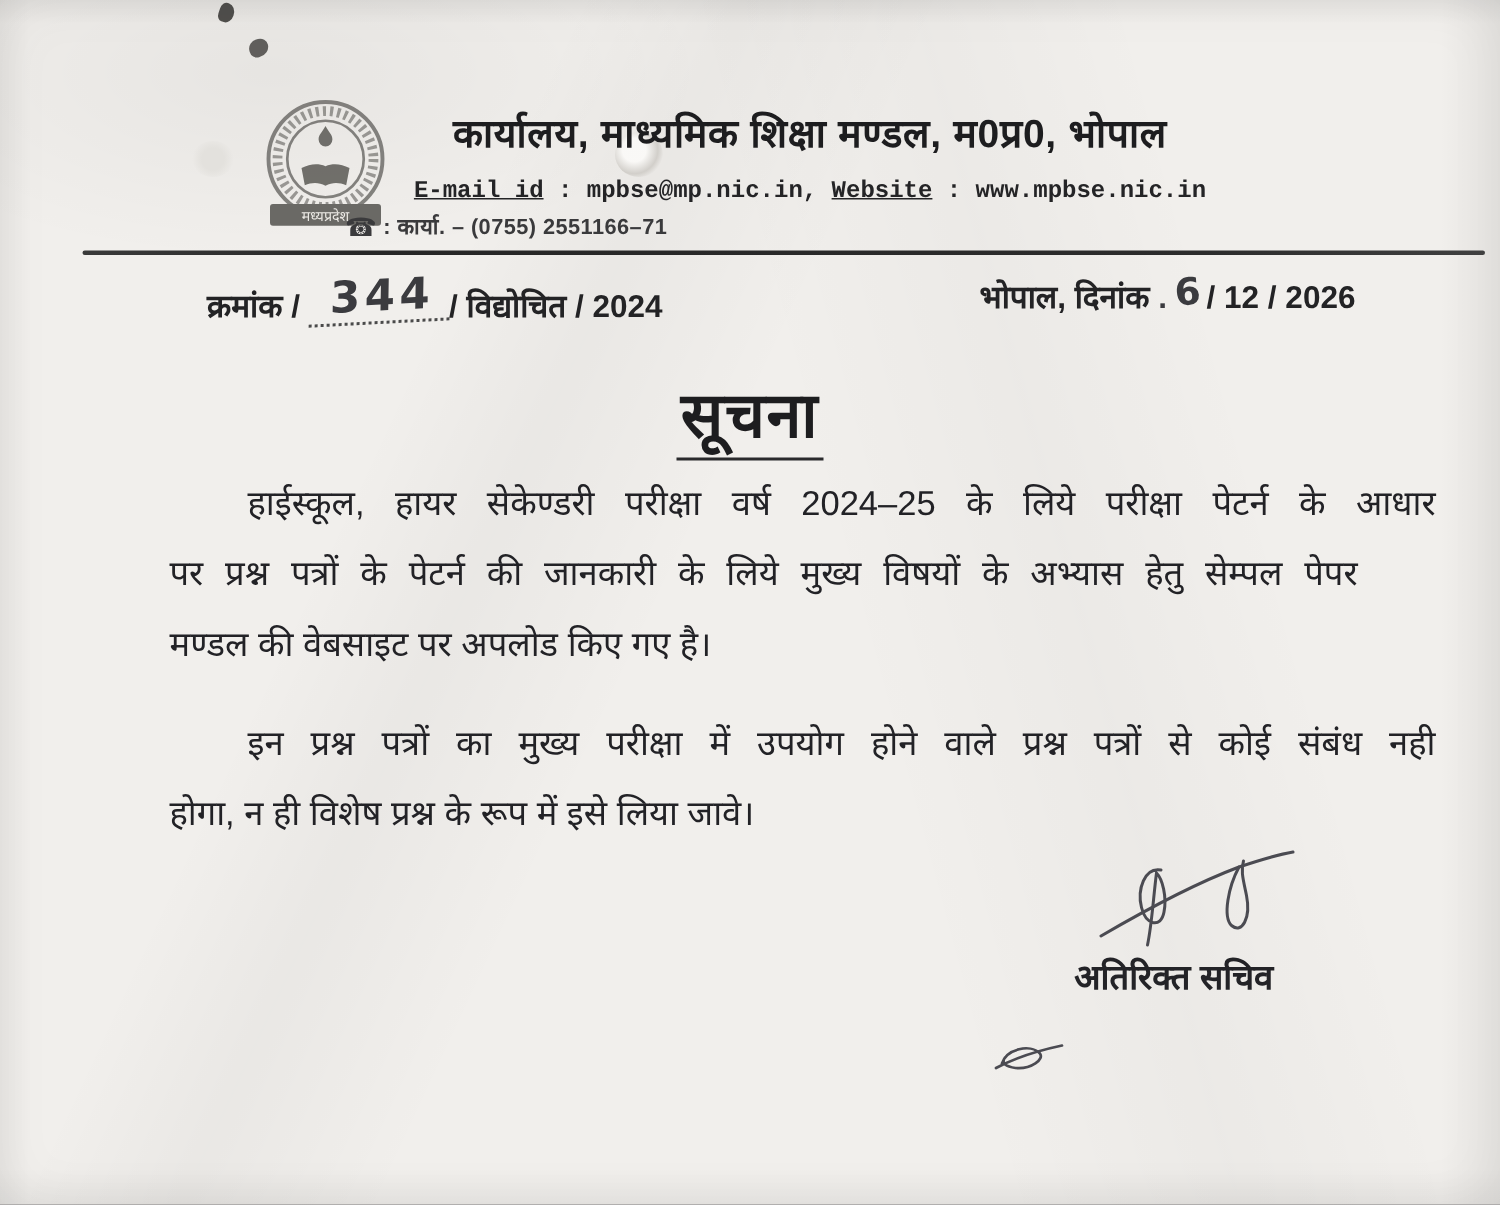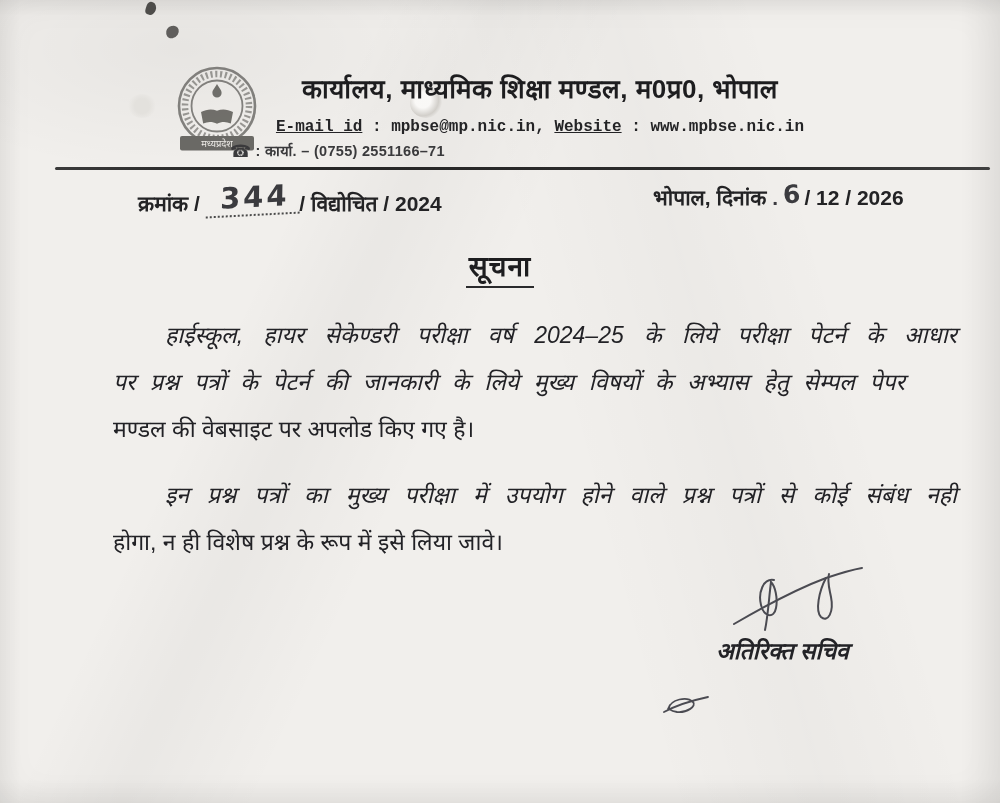--- a/index.html
+++ b/index.html
@@ -57,40 +57,40 @@
   .hw-number{
     font-size:29px;letter-spacing:3px;transform:rotate(-3deg) skewX(-4deg);
     border-bottom:2px dotted #4a4a4a;padding:0 10px 0 14px;position:relative;top:-4px;
   }
   .hw-date{font-size:25px;transform:rotate(-4deg);padding:0 4px;position:relative;top:-2px;}
   .dot-lead{letter-spacing:1px;color:#3b3b3f;}
 
   
   .notice-title{position:absolute;left:0;top:246px;width:1000px;text-align:center;}
   .notice-title span{
-    display:inline-block;font-size:28px;font-weight:700;color:#1d1d1f;
+    display:inline-block;font-size:42px;font-weight:700;color:#1d1d1f;
     border-bottom:2.5px solid #2a2a2c;padding:0 3px 2px 3px;letter-spacing:1px;
   }
 
   
   .bline{
     position:absolute;left:113px;width:792px;
     font-size:23px;color:#222226;white-space:nowrap;
   }
-  .just{white-space:normal;text-align:justify;text-align-last:justify;font-style:italic;}
+  .just{white-space:normal;text-align:justify;text-align-last:justify;}
   .indent{padding-left:52px;}
   .p1l1{top:318px;}
   .p1l2{top:365px;}
   .p1l3{top:412px;}
   .p2l1{top:478px;}
   .p2l2{top:525px;}
 
   
   .sig-flourish{position:absolute;left:728px;top:566px;width:140px;height:72px;}
-  .sig-line{position:absolute;text-align:center;font-size:23px;font-weight:700;color:#232327;font-style:italic;}
+  .sig-line{position:absolute;text-align:center;font-size:23px;font-weight:700;color:#232327;}
   .sig-1{left:660px;top:634px;width:245px;}
   .sig-2{left:648px;top:666px;width:265px;}
   .sig-3{left:660px;top:697px;width:245px;}
   .sig-scribble{position:absolute;left:662px;top:692px;width:48px;height:28px;}
 </style>
 </head>
 <body>
 
 <div class="page">
 

